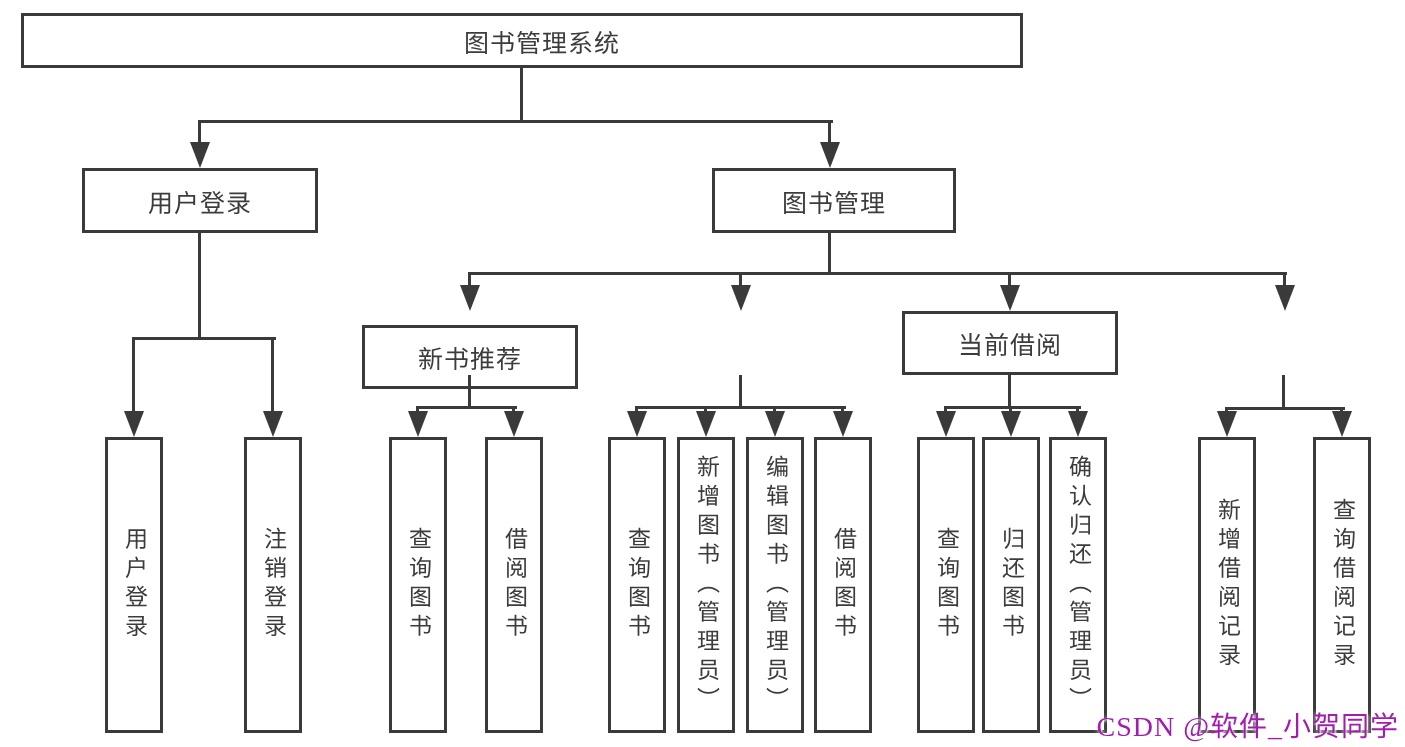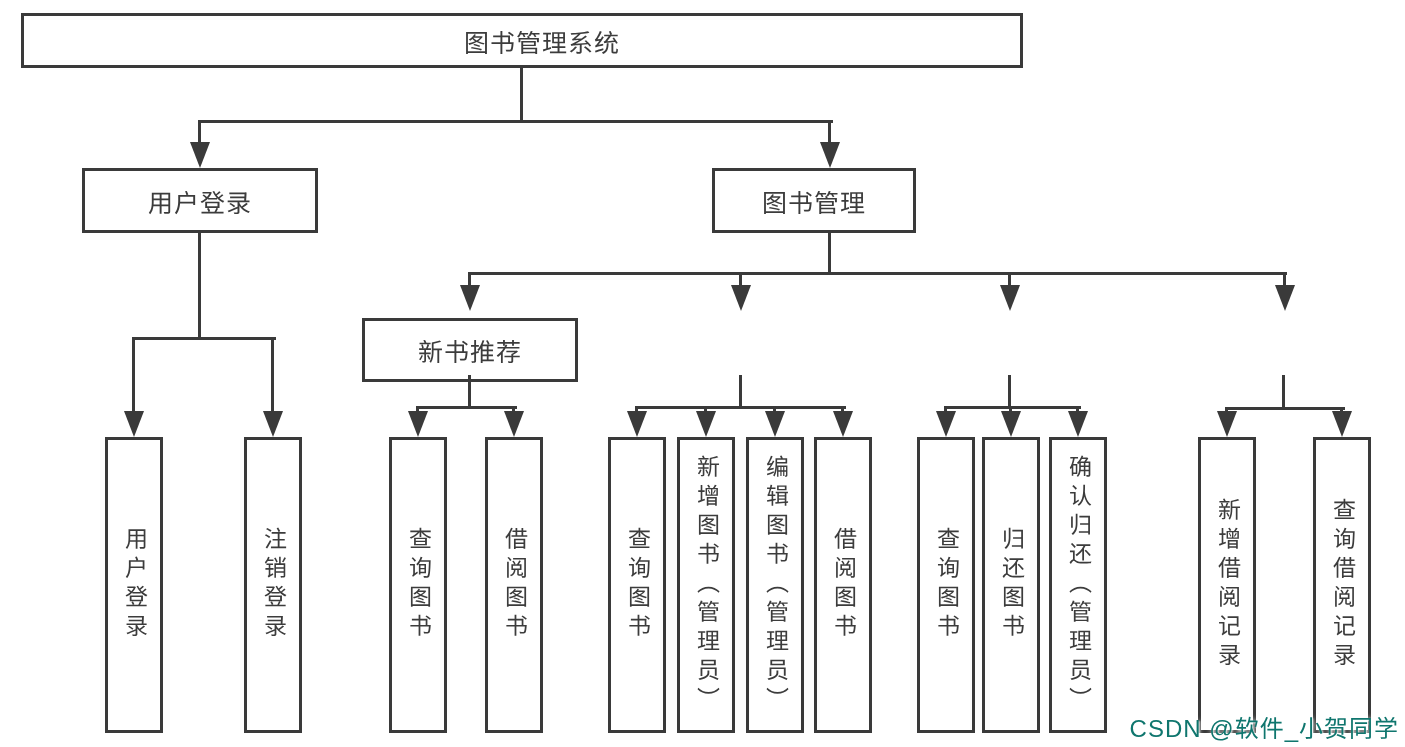--- a/index.html
+++ b/index.html
@@ -19,36 +19,38 @@
   .line{position:absolute;background:#3a3a3a;}
   .hl{height:3px;}
   .vl{width:3px;}
   .ar{
     position:absolute;width:0;height:0;
     border-left:10px solid transparent;border-right:10px solid transparent;
     border-top:26px solid #3a3a3a;
   }
   .wm{
     position:absolute;right:6px;bottom:3px;z-index:10;
-    font-size:24px;letter-spacing:1px;color:#0f766e;
+    font-size:28px;letter-spacing:1px;color:#a21caf;
     text-shadow:0 0 5px #ffffff,1px 1px 2px #ffffff;
     white-space:nowrap;
+    font-family:Liberation Serif, serif;
   }
 </style>
 </head>
 <body>
 
 <div class="canvas">
 
   <div class="node hn" style="left:21px;top:13px;width:1002px;height:55px;padding-left:40px;">图书管理系统</div>
 
   <div class="node hn" style="left:82px;top:168px;width:236px;height:65px;">用户登录</div>
-  <div class="node hn" style="left:712px;top:168px;width:204px;height:65px;">图书管理</div>
+  <div class="node hn" style="left:712px;top:168px;width:244px;height:65px;">图书管理</div>
 
-  <div class="node hn" style="left:362px;top:318px;width:216px;height:64px;">新书推荐</div>
+  <div class="node hn" style="left:362px;top:325px;width:216px;height:64px;">新书推荐</div>
+  <div class="node hn" style="left:902px;top:311px;width:216px;height:64px;">当前借阅</div>
 
   <div class="node vn" style="left:105px;top:437px;width:58px;height:296px;">用户登录</div>
   <div class="node vn" style="left:244px;top:437px;width:58px;height:296px;">注销登录</div>
 
   <div class="node vn" style="left:389px;top:437px;width:58px;height:296px;">查询图书</div>
   <div class="node vn" style="left:485px;top:437px;width:58px;height:296px;">借阅图书</div>
 
   <div class="node vn" style="left:608px;top:437px;width:58px;height:296px;">查询图书</div>
   <div class="node vn" style="left:677px;top:437px;width:58px;height:296px;">新增图书（管理员）</div>
   <div class="node vn" style="left:746px;top:437px;width:58px;height:296px;">编辑图书（管理员）</div>

